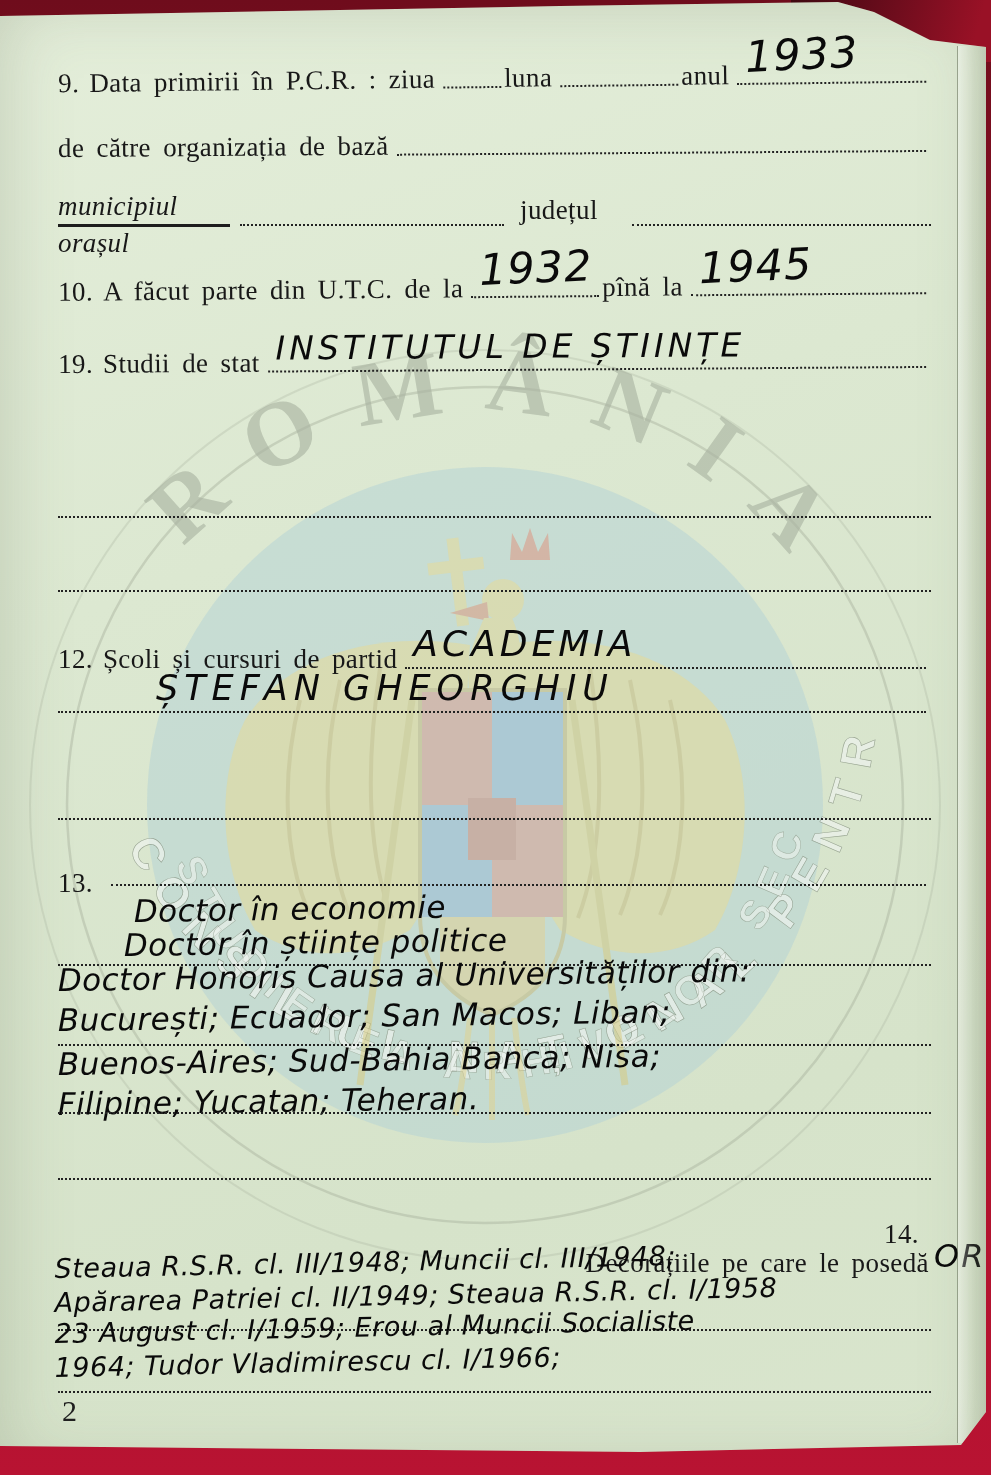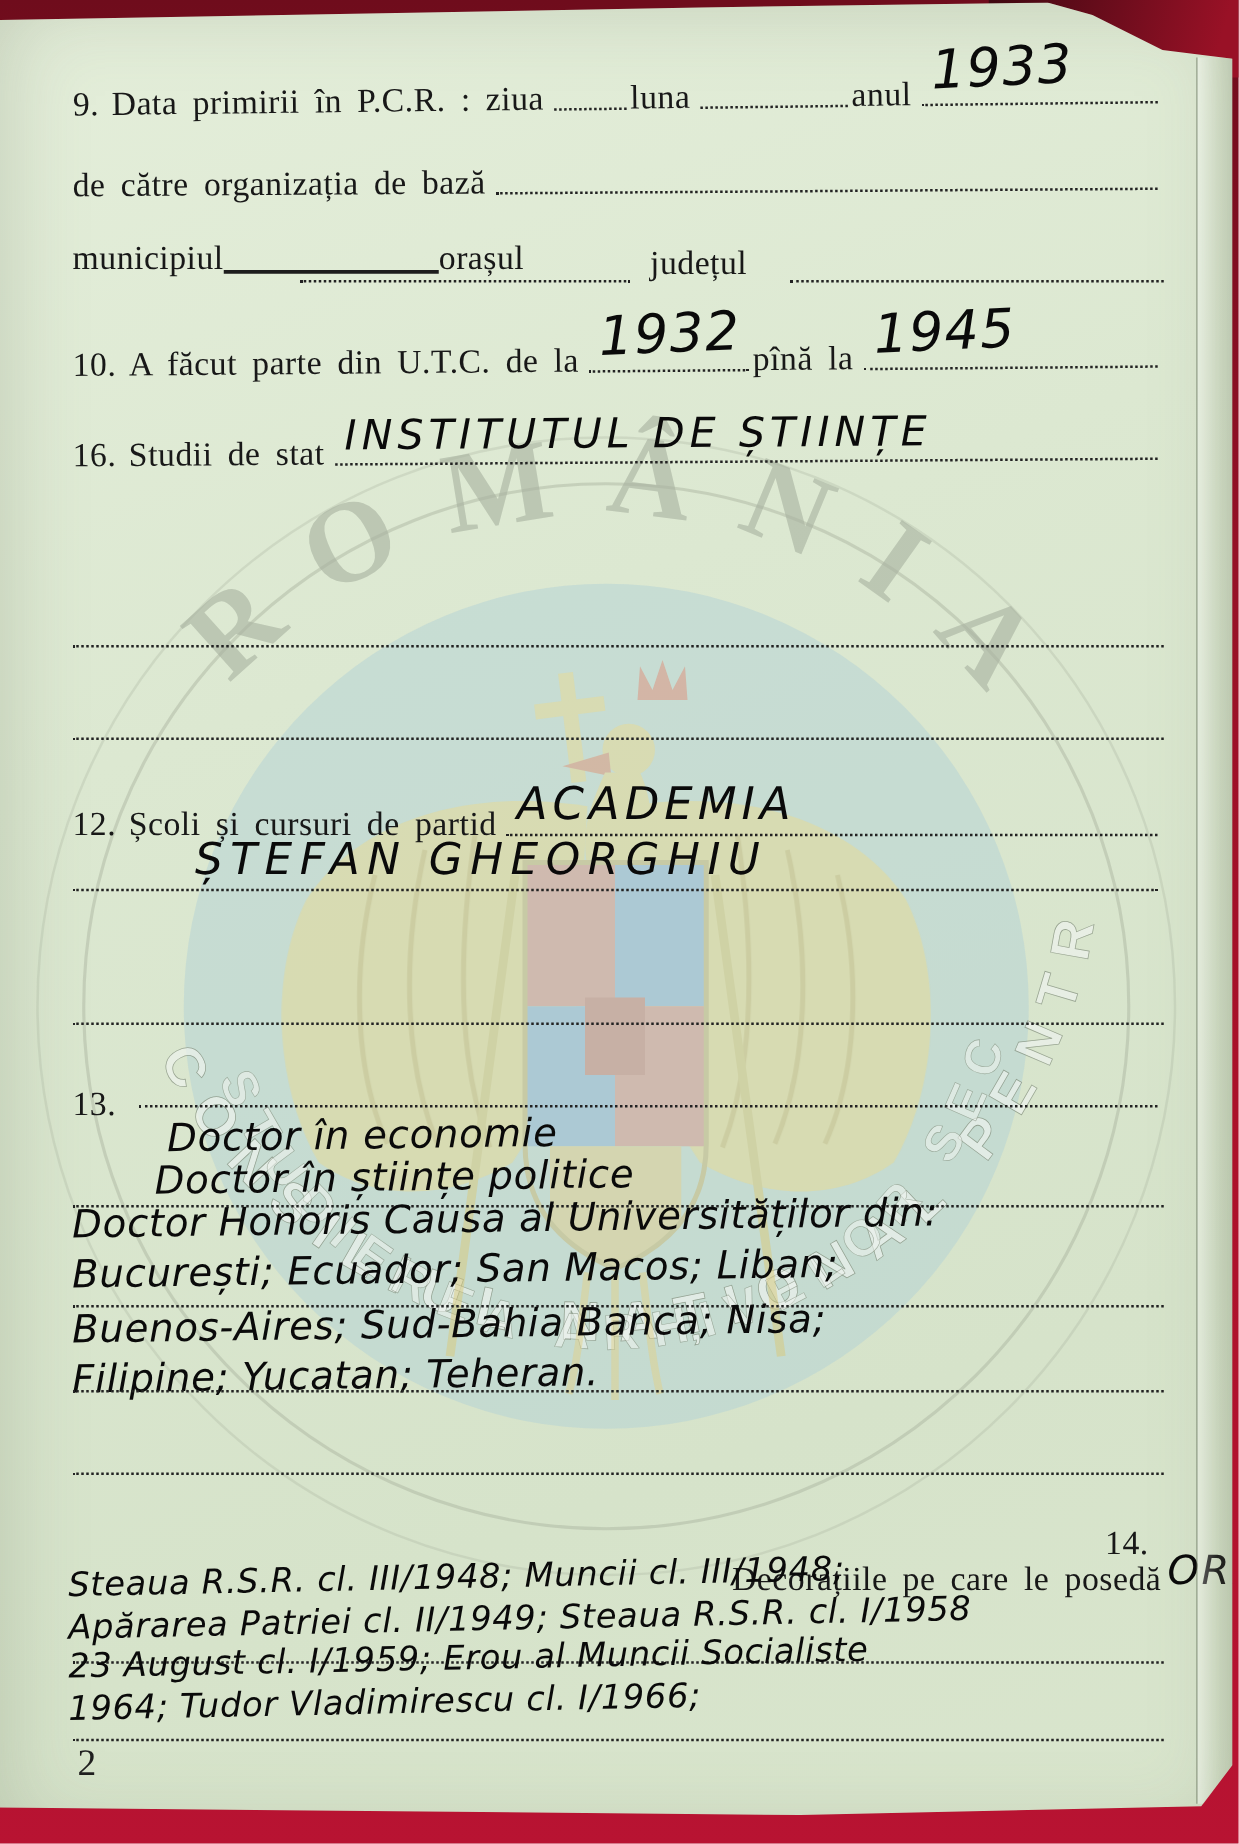--- a/index.html
+++ b/index.html
@@ -24,21 +24,21 @@
   .dotfield{position:relative;height:7px;border-bottom:2.5px dotted #222;margin:0 3px 5px 8px;}
   .grow{flex:1 1 auto;}
   .dotline{position:absolute;left:58px;right:60px;height:0;border-bottom:2.5px dotted #222;}
   .hw{font-family:"DejaVu Sans",sans-serif;font-style:italic;color:#0a0a0a;white-space:nowrap;}
   .hw-val{position:absolute;bottom:3px;left:8px;}
   .hw-year{font-size:43px;letter-spacing:1px;transform:rotate(-2deg);}
   .hw-caps{font-size:33px;letter-spacing:4px;}
   .hw-line{position:absolute;font-size:30px;letter-spacing:.5px;transform:rotate(-.8deg);transform-origin:left bottom;}
   .hw14{font-size:27px;transform:rotate(-1.2deg);}
   .solidline{border-bottom:3.5px solid #1d1d1d;}
-  .munbox{position:absolute;display:flex;flex-direction:row;}
+  .munbox{position:absolute;display:flex;flex-direction:column;font-style:italic;}
   .pagenum{position:absolute;font-size:30px;color:#1f1f1f;}
 </style>
 </head>
 <body>
 
 <div class="stage">
   <div class="cover-wedge"></div>
 
   <div class="page">
 
@@ -131,21 +131,21 @@
         <span class="dotfield" style="width:128px;">
           <span class="hw hw-year hw-val">1932</span>
         </span>
         <span class="lbl">pînă la</span>
         <span class="dotfield grow">
           <span class="hw hw-year hw-val">1945</span>
         </span>
       </div>
 
       <div class="row" style="top:326px;height:50px;transform:rotate(-.4deg);">
-        <span class="lbl num">16.</span>
+        <span class="lbl num">19.</span>
         <span class="lbl">Studii de stat</span>
         <span class="dotfield grow">
           <span class="hw hw-caps hw-val">INSTITUTUL DE ȘTIINȚE</span>
         </span>
       </div>
 
       <div class="dotline" style="top:516px;"></div>
       <div class="dotline" style="top:590px;"></div>
 
       <div class="row" style="top:628px;height:46px;">

